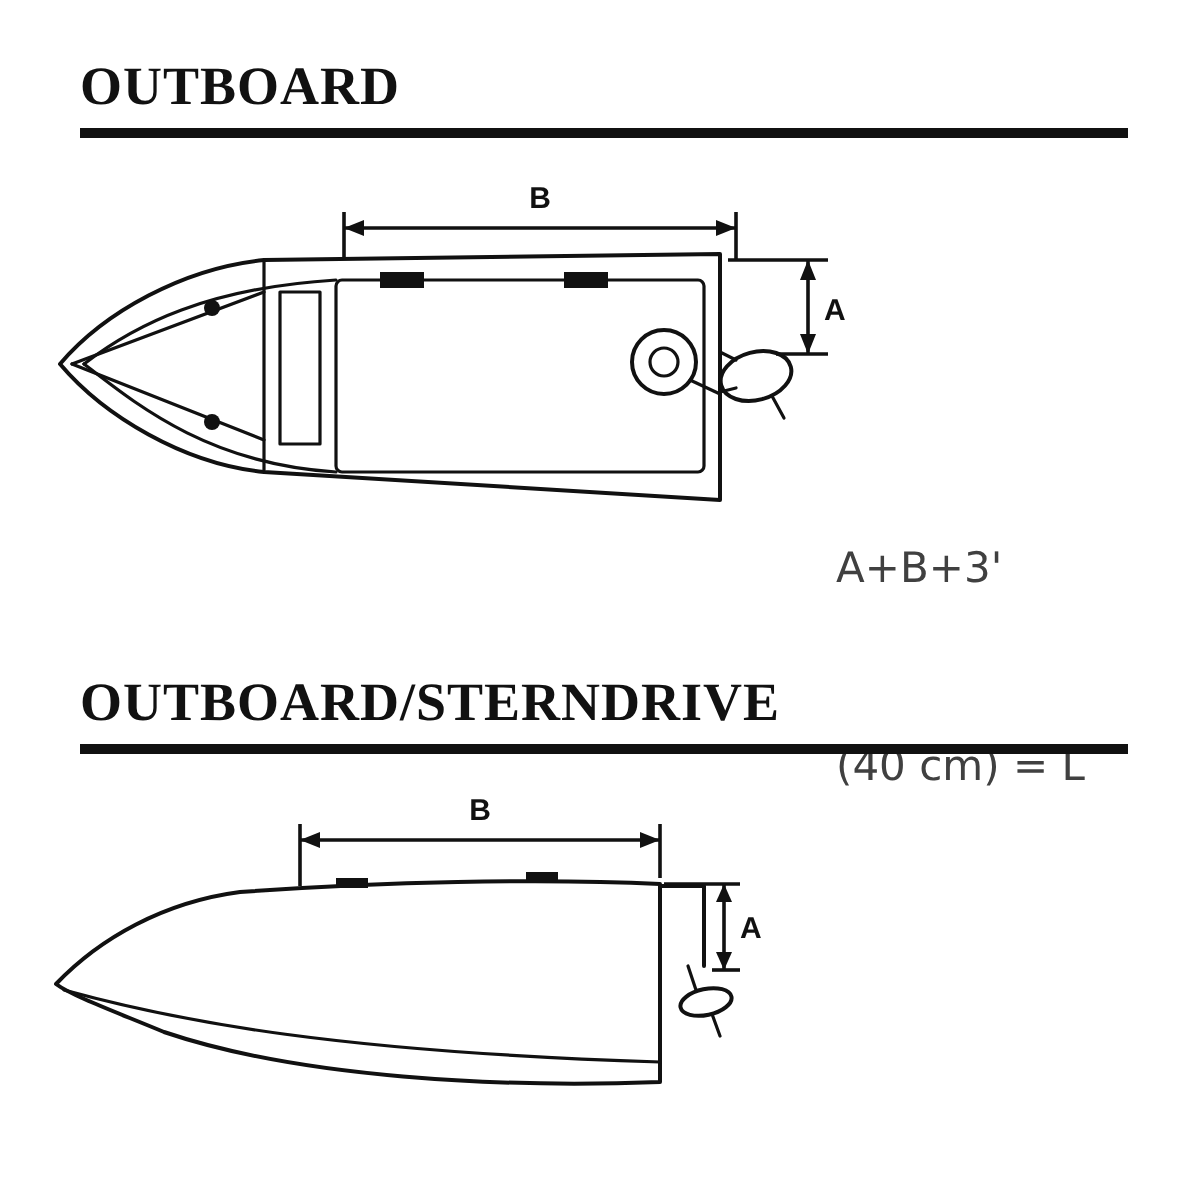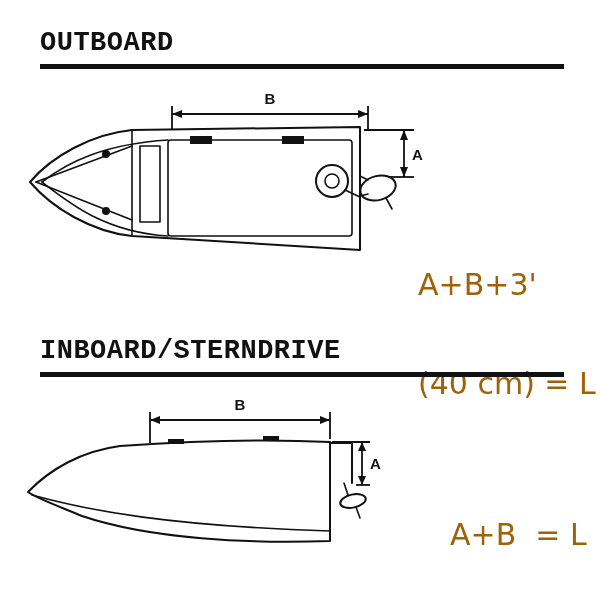--- a/index.html
+++ b/index.html
@@ -3,27 +3,27 @@
 <meta charset="utf-8">
 <style>
   html,body{margin:0;padding:0;background:#ffffff;}
   .page{
     position:relative;width:600px;height:600px;background:#ffffff;
     font-family:"Liberation Sans",sans-serif;color:#111;overflow:hidden;
   }
   .sec-title{
     position:absolute;left:40px;
     font-weight:800;font-size:27px;letter-spacing:.5px;color:#111;
-    font-family:Liberation Mono, monospace;
+    font-family:Liberation Serif, serif;
   }
   .rule{position:absolute;left:40px;width:524px;height:5px;background:#111;}
   .diagram{position:absolute;}
   .formula{
     position:absolute;font-family:"DejaVu Sans","Liberation Sans",sans-serif;
-    font-size:30px;font-weight:500;color:#a16207;white-space:pre;line-height:33px;
+    font-size:21px;font-weight:500;color:#404040;white-space:pre;line-height:33px;
   }
   .ink{stroke:#111;fill:none;stroke-width:2;stroke-linejoin:round;stroke-linecap:round;}
   .ink-thin{stroke:#111;fill:none;stroke-width:1.6;stroke-linejoin:round;stroke-linecap:round;}
   .dim{stroke:#111;fill:none;stroke-width:1.8;stroke-linecap:butt;}
   .solid{fill:#111;stroke:none;}
   .dim-label{font-family:"Liberation Sans",sans-serif;font-size:15px;font-weight:700;fill:#111;}
 </style>
 </head>
 <body>
 
@@ -76,21 +76,21 @@
       <polygon class="solid" points="384,93 380,83 388,83"></polygon>
       <text class="dim-label" x="392" y="76">A</text>
     </g>
   </svg>
 
   <div class="formula" style="left:418px;top:202px">
     <div>A+B+3'</div>
     <div>(40 cm) = L</div>
   </div>
 
-  <div class="sec-title" style="top:336px">INBOARD/STERNDRIVE</div>
+  <div class="sec-title" style="top:336px">OUTBOARD/STERNDRIVE</div>
   <div class="rule" style="top:372px"></div>
 
   <svg class="diagram" style="left:20px;top:395px" width="430" height="170" viewBox="0 0 430 170">
 
     <g>
       <path class="ink" d="M8,97 C30,74 62,56 100,51 C170,46 250,44 310,47 L310,146 C230,149 130,144 62,121 C38,111 16,103 8,97 Z"></path>
       <path class="ink-thin" d="M12,100 C70,116 150,131 310,136"></path>
       <rect class="solid" x="148" y="44" width="16" height="5"></rect>
       <rect class="solid" x="243" y="41" width="16" height="5"></rect>
     </g>
@@ -114,15 +114,14 @@
     <g>
       <path class="dim" d="M312,47 L350,47"></path>
       <path class="dim" d="M336,90 L350,90"></path>
       <path class="dim" d="M342,47 L342,90"></path>
       <polygon class="solid" points="342,47 338,56 346,56"></polygon>
       <polygon class="solid" points="342,90 338,81 346,81"></polygon>
       <text class="dim-label" x="350" y="74">A</text>
     </g>
   </svg>
 
-  <div class="formula" style="left:450px;top:518px">A+B  = L</div>
 
 </div>
 
 </body></html>

